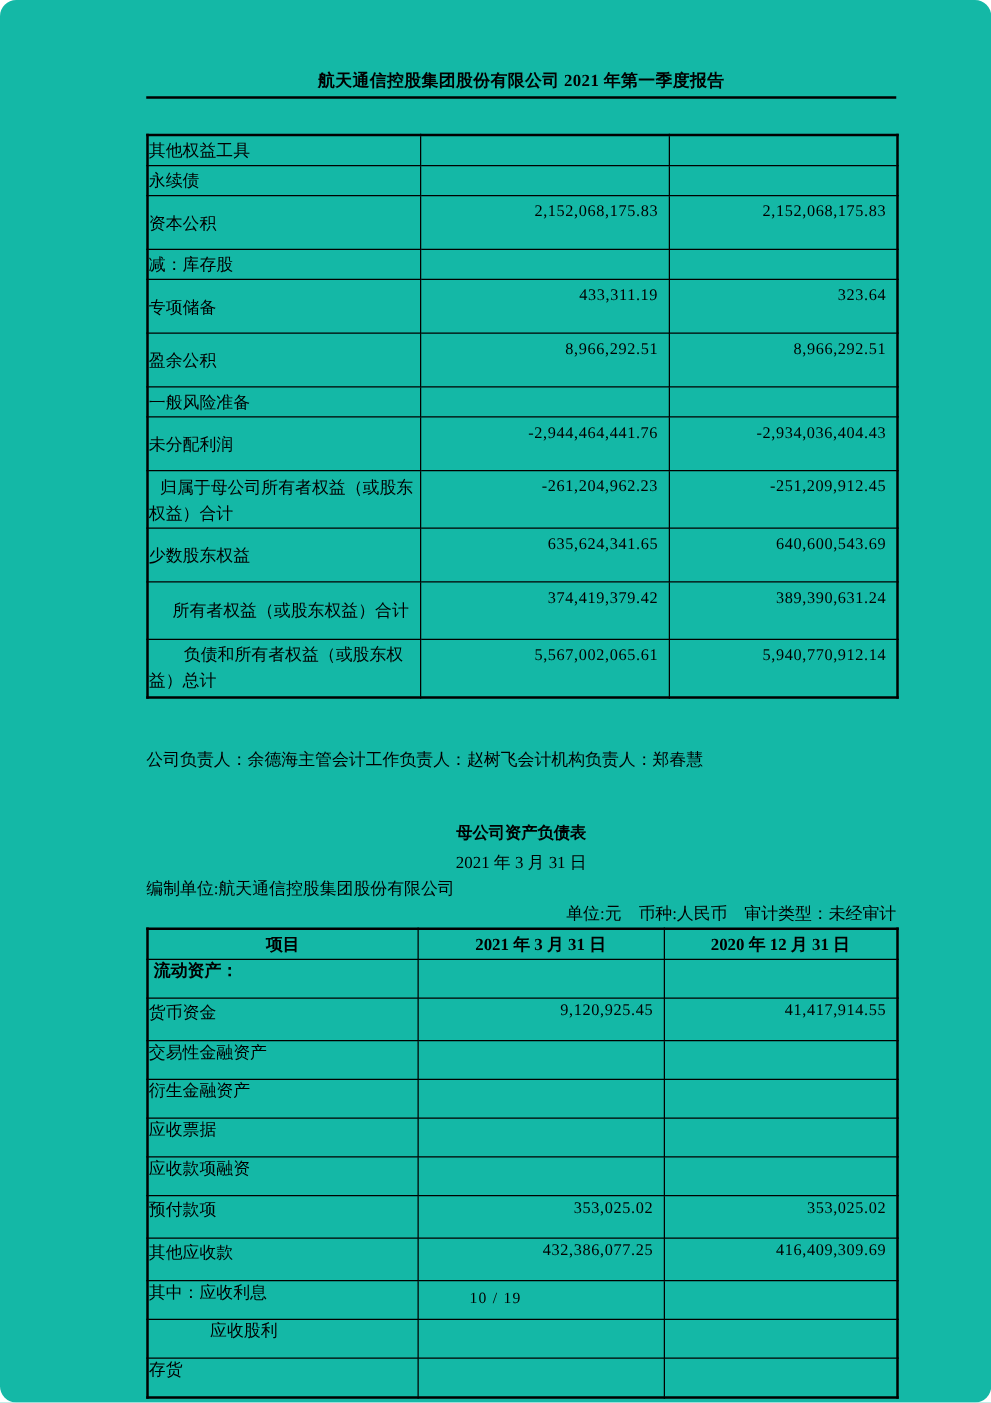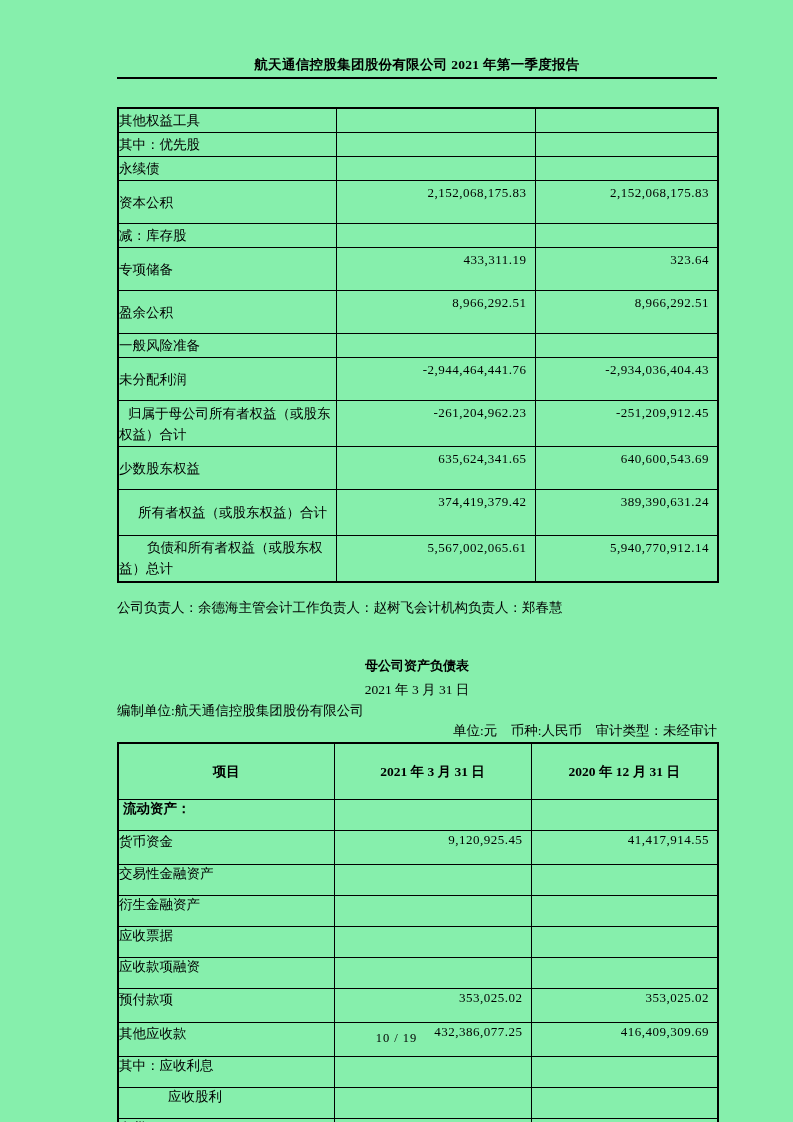--- a/index.html
+++ b/index.html
@@ -1,19 +1,20 @@
 <!DOCTYPE html>
 <html><head>
 <meta charset="utf-8">
 <style>
   html,body { margin:0; padding:0; background:#ffffff; }
   .page {
-    position:relative; width:793px; height:1122px; background:#86efac;
+    position:relative; width:793px; height:1122px; background:#14b8a6;
     font-family:"Liberation Serif","DejaVu Serif",serif; color:#000;
     overflow:hidden;
+    border-radius:13px;
   }
   .hdr-title {
     position:absolute; top:56px; left:117px; width:600px;
     text-align:center; font-weight:bold; font-size:13.5px; line-height:18px;
     letter-spacing:0.3px;
   }
   .hdr-rule {
     position:absolute; top:77px; left:117px; width:600px; height:0;
     border-top:2px solid #000;
   }
@@ -41,21 +42,21 @@
   .i-w1 { padding-left:2px; text-indent:9px;  }
   .i-w2 { padding-left:2px; text-indent:19px; }
   .i-w3 { padding-left:2px; text-indent:28px; }
   
   tr.rh-s { height:23px; }
   tr.rh-m { height:43px; }
   tr.rh-w { height:46px; }
   
   .t2 th {
     height:23px; font-size:13.5px; font-weight:bold; text-align:center;
-    vertical-align:middle; padding:16px 2px;
+    vertical-align:middle; padding:0 2px;
   }
   .t2 tr.r { height:22px; }
   .t2 td.lab { line-height:18px; padding-top:0; padding-bottom:12px; }
   .t2 td.val { vertical-align:middle; padding-top:0; }
   .bold { font-weight:bold; }
   .txtline { position:absolute; left:117px; width:600px; font-size:13.5px; line-height:17px; }
   .officers { top:599px; }
   .stmt-title { top:657px; text-align:center; font-weight:bold; font-size:13px; }
   .stmt-date { top:681px; text-align:center; }
   .stmt-prep { top:702px; }
@@ -79,25 +80,20 @@
         <col style="width:199px">
         <col style="width:183px">
       </colgroup>
     <tbody>
       <tr class="rh-s">
         <td class="lab i-b">其他权益工具</td>
         <td class="val"></td>
         <td class="val"></td>
       </tr>
       <tr class="rh-s">
-        <td class="lab i-a">其中：优先股</td>
-        <td class="val"></td>
-        <td class="val"></td>
-      </tr>
-      <tr class="rh-s">
         <td class="lab i-c">永续债</td>
         <td class="val"></td>
         <td class="val"></td>
       </tr>
       <tr class="rh-m">
         <td class="lab i-b">资本公积</td>
         <td class="val">2,152,068,175.83</td>
         <td class="val">2,152,068,175.83</td>
       </tr>
       <tr class="rh-s">

